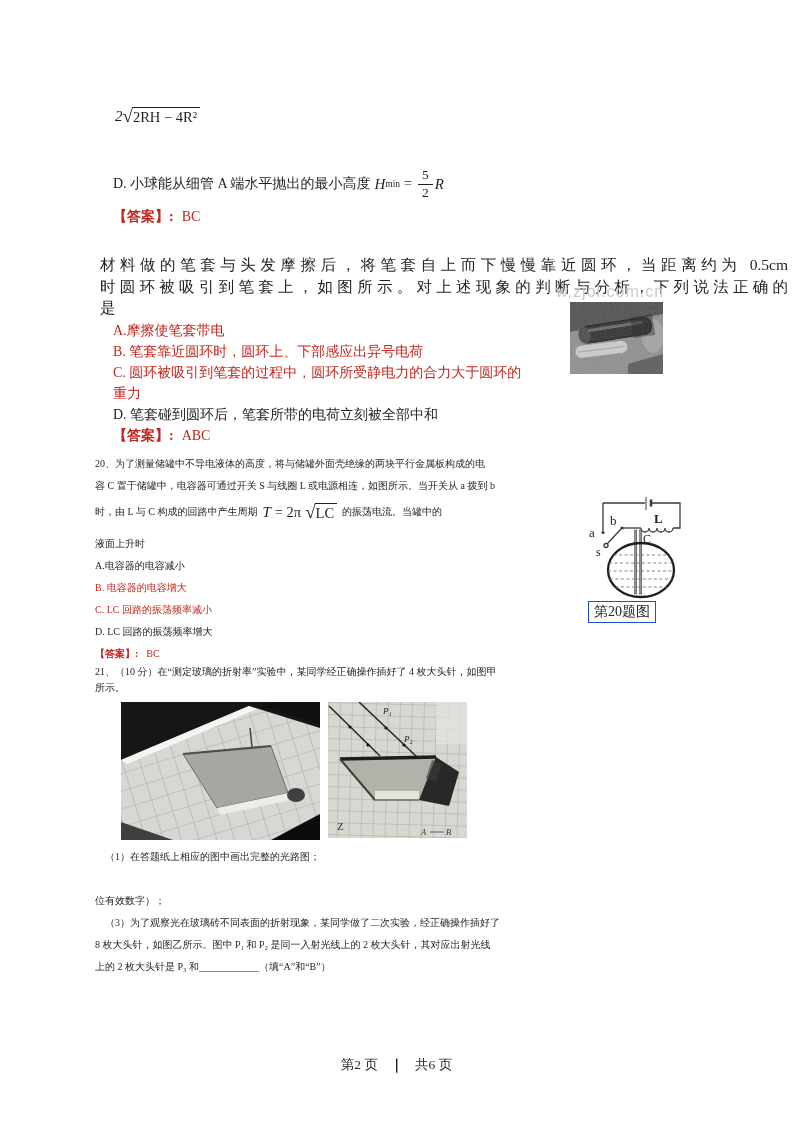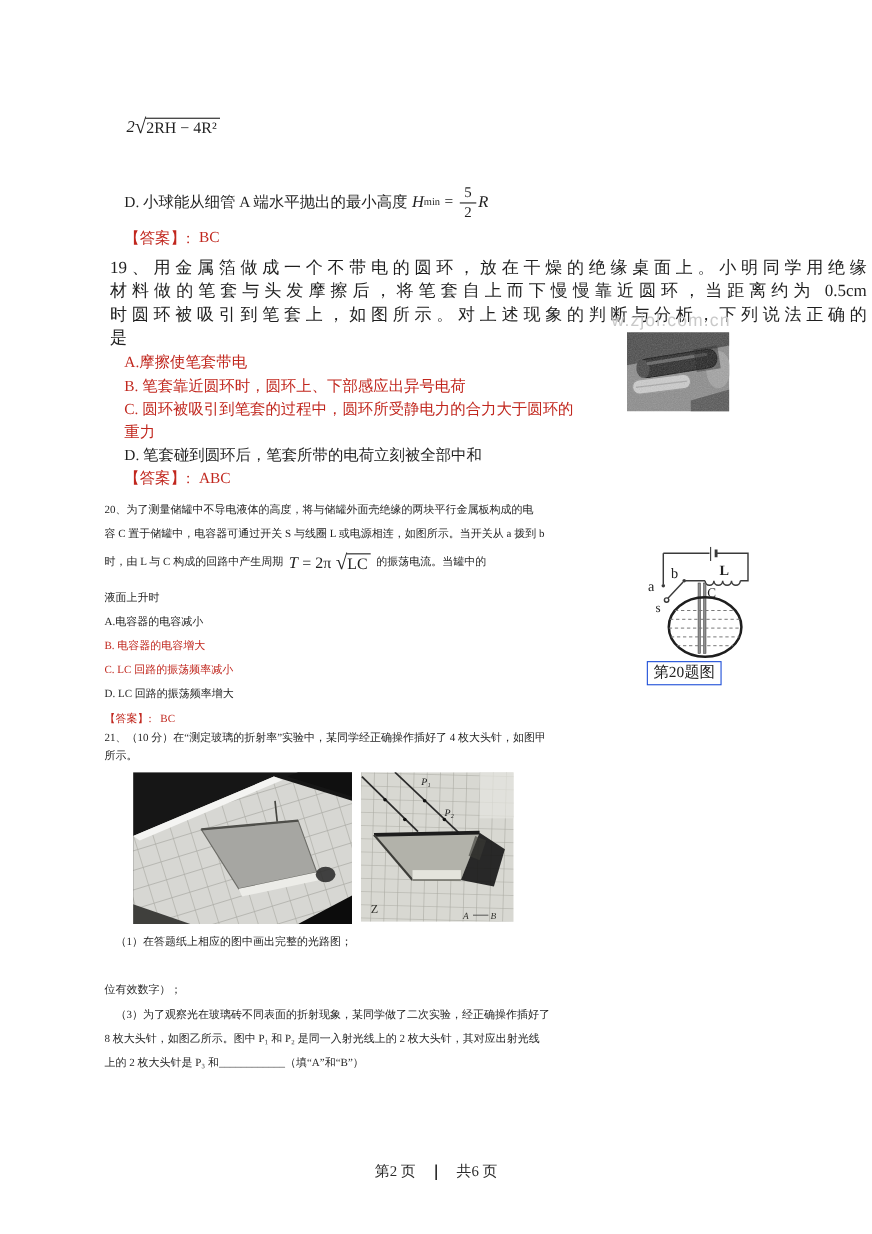--- a/index.html
+++ b/index.html
@@ -13,21 +13,21 @@
   .opt19{font-size:14px;line-height:21px;}
   .txt{font-size:10px;line-height:22px;}
   .mvar{font-style:italic;}
   .coef{font-size:15px;}
   .rad{font-size:19px;line-height:1;position:relative;top:-1px;}
   .sqrtbody{border-top:1.4px solid #1f1f1f;padding:1px 3px 0 1px;font-size:14.5px;margin-left:-1px;}
   .frac{display:inline-block;vertical-align:middle;text-align:center;line-height:1.05;font-size:13.5px;margin:0 2px;}
   .frac .num{display:block;border-bottom:1.3px solid #1f1f1f;padding:0 4px 1px 4px;}
   .frac .den{display:block;padding-top:1px;}
   .msub{font-size:9.5px;vertical-align:-4px;font-style:normal;}
-  .anslabel{font-weight:normal;}
+  .anslabel{font-weight:bold;}
   .caption-box{border:1px solid #1d4ed8;padding:0 5px;font-size:14px;line-height:20px;color:#222;background:#fff;}
   .watermark{color:#c9c9c9;font-size:16px;font-family:"Liberation Sans","DejaVu Sans",sans-serif;letter-spacing:1px;}
   .footer{width:793px;text-align:center;font-size:13.5px;color:#2a2a2a;}
   .footer .sep{margin:0 12px;color:#111;font-weight:bold;}
   svg text{font-family:"Liberation Serif","DejaVu Serif",serif;}
 </style>
 </head>
 <body>
 
 <div class="page">
@@ -49,21 +49,20 @@
         <span class="den">2</span>
       </span>
     <span class="mvar" style="font-size:15px;">R</span>
   </div>
 
   <div class="abs row" style="left:113px;top:208px;">
     <span class="red anslabel">【答案】:</span>
     <span class="red" style="margin-left:8px;">BC</span>
   </div>
 
-  <div class="abs q19 jline" style="left:100px;top:233px;">19、用金属箔做成一个不带电的圆环，放在干燥的绝缘桌面上。小明同学用绝缘</div>
   <div class="abs q19 jline" style="left:100px;top:254px;">材料做的笔套与头发摩擦后，将笔套自上而下慢慢靠近圆环，当距离约为 0.5cm</div>
   <div class="abs q19 jline" style="left:100px;top:276px;">时圆环被吸引到笔套上，如图所示。对上述现象的判断与分析，下列说法正确的</div>
   <div class="abs q19" style="left:100px;top:297px;">是</div>
 
   <div class="abs opt19 red" style="left:113px;top:320px;">A.摩擦使笔套带电</div>
   <div class="abs opt19 red" style="left:113px;top:341px;text-align:center;">B. 笔套靠近圆环时，圆环上、下部感应出异号电荷</div>
   <div class="abs opt19 red" style="left:113px;top:362px;">C. 圆环被吸引到笔套的过程中，圆环所受静电力的合力大于圆环的</div>
   <div class="abs opt19 red" style="left:113px;top:383px;">重力</div>
   <div class="abs opt19" style="left:113px;top:404px;">D. 笔套碰到圆环后，笔套所带的电荷立刻被全部中和</div>
   <div class="abs row opt19" style="left:113px;top:425px;">

